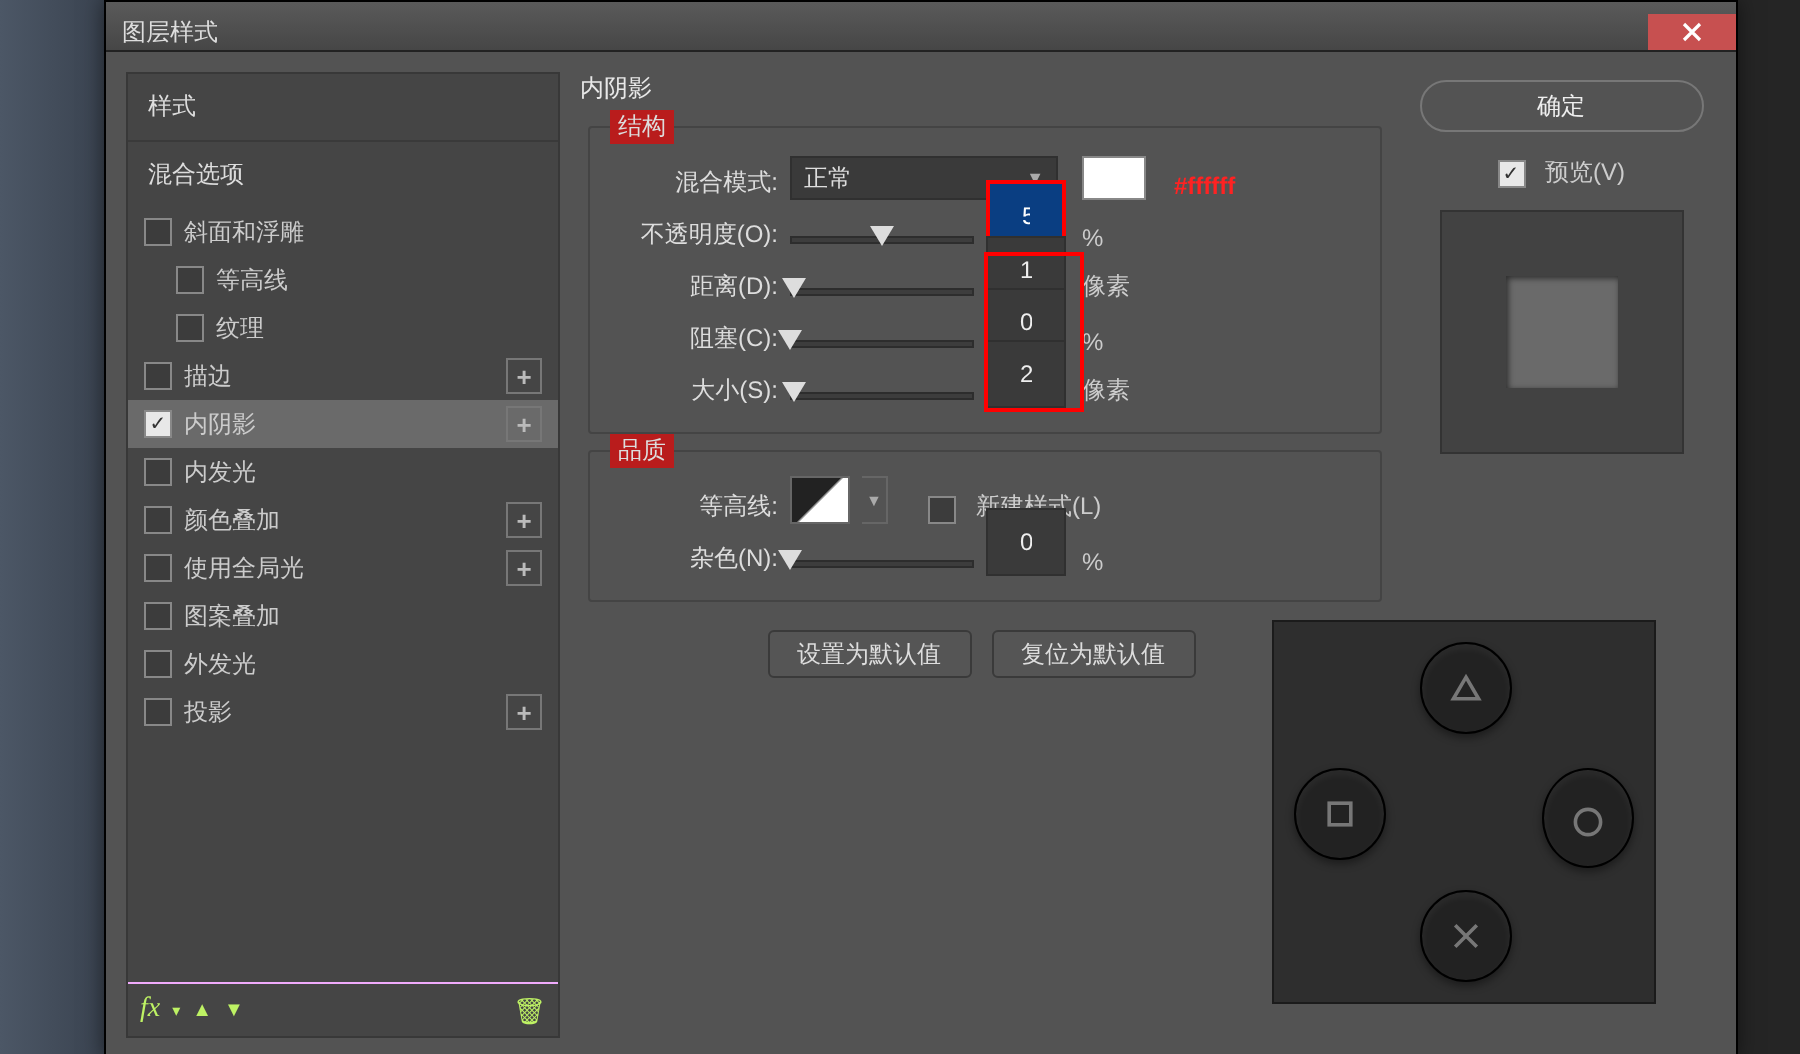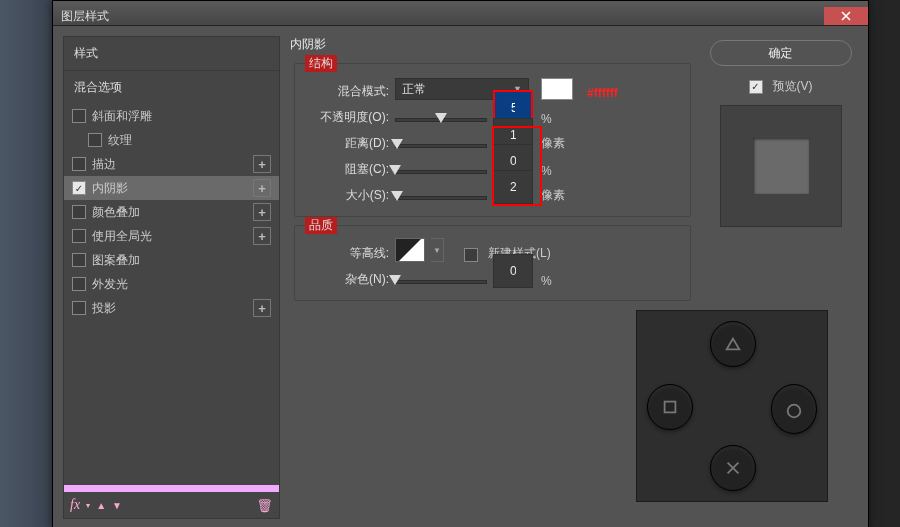--- a/index.html
+++ b/index.html
@@ -9,21 +9,21 @@
 .body{display:flex;height:calc(100% - 24px);padding:10px;gap:10px;box-sizing:border-box}
 .sidebar{width:215px;background:#454545;border:1px solid #383838;display:flex;flex-direction:column}
 .side-hdr{padding:8px 10px;color:#ddd}
 .side-list{flex:1}
 .side-item{display:flex;align-items:center;height:24px;padding:0 8px 0 8px;gap:6px}
 .side-item.sub{padding-left:24px}
 .side-item.selected{background:#6a6a6a}
 .side-item .chk{width:12px;height:12px;border:1px solid #888;background:#3c3c3c;display:flex;align-items:center;justify-content:center;font-size:10px;color:#ddd}
 .side-item .chk.on{background:#e8e8e8;color:#333}
 .side-item .plus{margin-left:auto;width:16px;height:16px;border:1px solid #777;display:flex;align-items:center;justify-content:center;font-size:13px;font-weight:bold;color:#bbb;cursor:pointer}
-.side-foot{height:26px;border-top:7px solid #f0abfc;display:flex;align-items:center;gap:6px;padding:0 6px;color:#f9a8d4}
+.side-foot{height:26px;border-top:1px solid #f0abfc;display:flex;align-items:center;gap:6px;padding:0 6px;color:#bef264}
 .side-foot .fx{font-style:italic;font-family:"Times New Roman",serif;font-size:14px}
 .side-foot .arrow{font-size:10px}
 .side-foot .trash{margin-left:auto;font-size:13px}
 .main{flex:1;display:flex;flex-direction:column;gap:8px;padding-right:2px}
 .section-title{color:#e8e8e8;margin-bottom:2px}
 .fieldset{border:1px solid #444;border-radius:2px;padding:10px 12px 12px;position:relative;margin-left:4px}
 .fieldset .legend{position:absolute;top:-9px;left:10px;background:#b91c1c;padding:0 4px;color:#ddd}
 .row{display:flex;align-items:flex-end;height:26px;gap:6px}
 .lbl{width:82px;text-align:right;color:#ddd}
 .num{width:40px;height:18px;background:#3a3a3a;border:1px solid #303030;color:#eee;text-align:center;font-size:12px;box-sizing:border-box;padding:16px}
@@ -82,31 +82,39 @@
     <div class="sidebar">
       <div class="side-hdr">样式</div>
       <div class="side-hdr" style="border-top:1px solid #3a3a3a">混合选项</div>
       <div class="side-list" id="side-list">
           <div class="side-item">
             <div class="chk"></div>
             <span>斜面和浮雕</span>
           </div>
           <div class="side-item sub">
             <div class="chk"></div>
+            <span>等高线</span>
+          </div>
+          <div class="side-item sub">
+            <div class="chk"></div>
             <span>纹理</span>
           </div>
           <div class="side-item">
             <div class="chk"></div>
             <span>描边</span>
             <div class="plus">+</div>
           </div>
           <div class="side-item selected">
             <div class="chk on">✓</div>
             <span>内阴影</span>
             <div class="plus">+</div>
+          </div>
+          <div class="side-item">
+            <div class="chk"></div>
+            <span>内发光</span>
           </div>
           <div class="side-item">
             <div class="chk"></div>
             <span>颜色叠加</span>
             <div class="plus">+</div>
           </div>
           <div class="side-item">
             <div class="chk"></div>
             <span>使用全局光</span>
             <div class="plus">+</div>
@@ -206,20 +214,24 @@
           <div class="lbl">杂色(N):</div>
           <div class="slider">
               <div class="track"></div>
               <div class="thumb" style="left:0%"></div>
             </div>
           <input class="num" value="0" style="">
           <span class="unit">%</span>
         </div>
       </div>
 
+      <div class="btns-row">
+        <div class="btn-small">设置为默认值</div>
+        <div class="btn-small">复位为默认值</div>
+      </div>
     </div>
 
     <div class="right">
       <div class="pill">确定</div>
       <div class="preview-cb">
         <div class="chk2">✓</div>
         <span>预览(V)</span>
       </div>
       <div class="preview">
           <div class="inner"></div>

